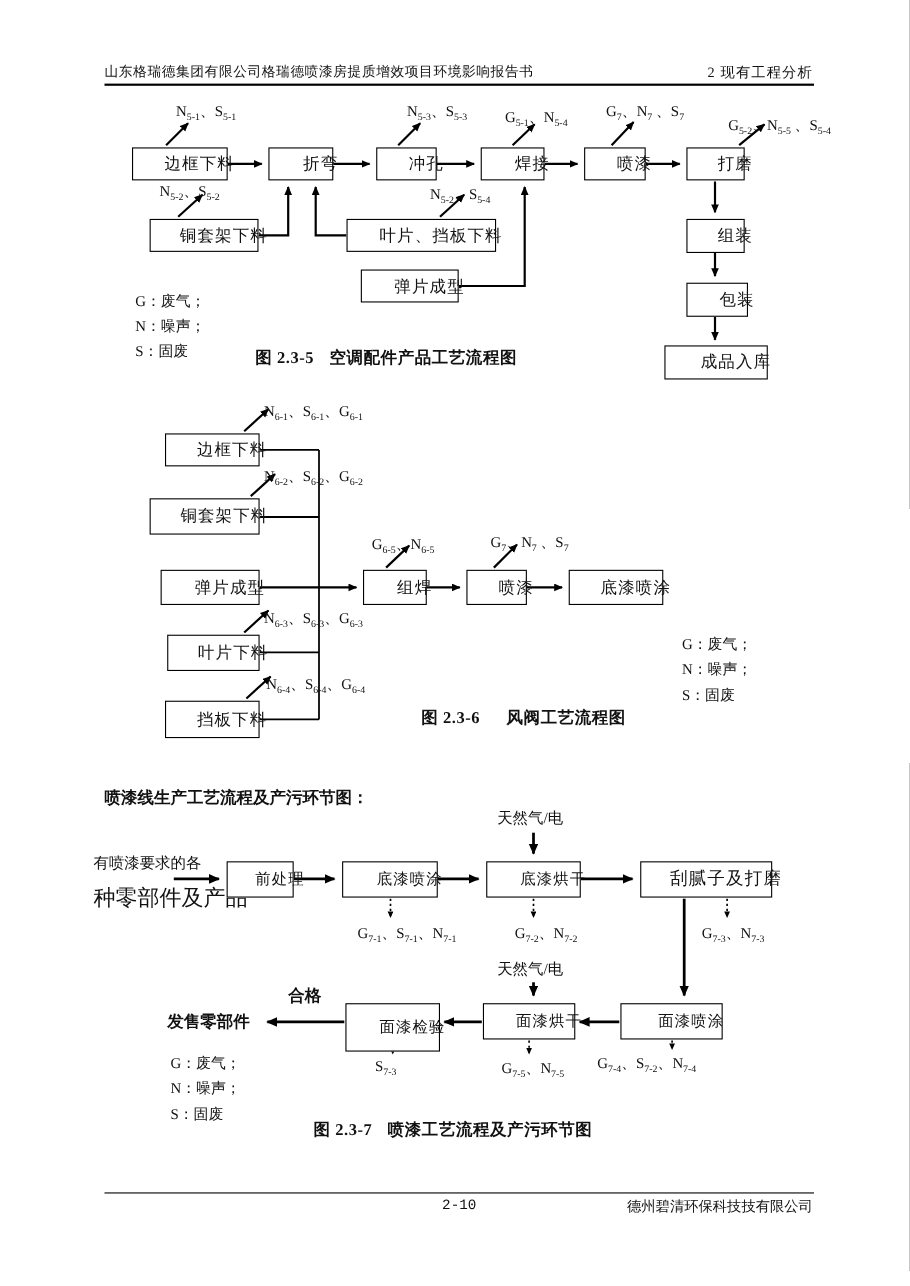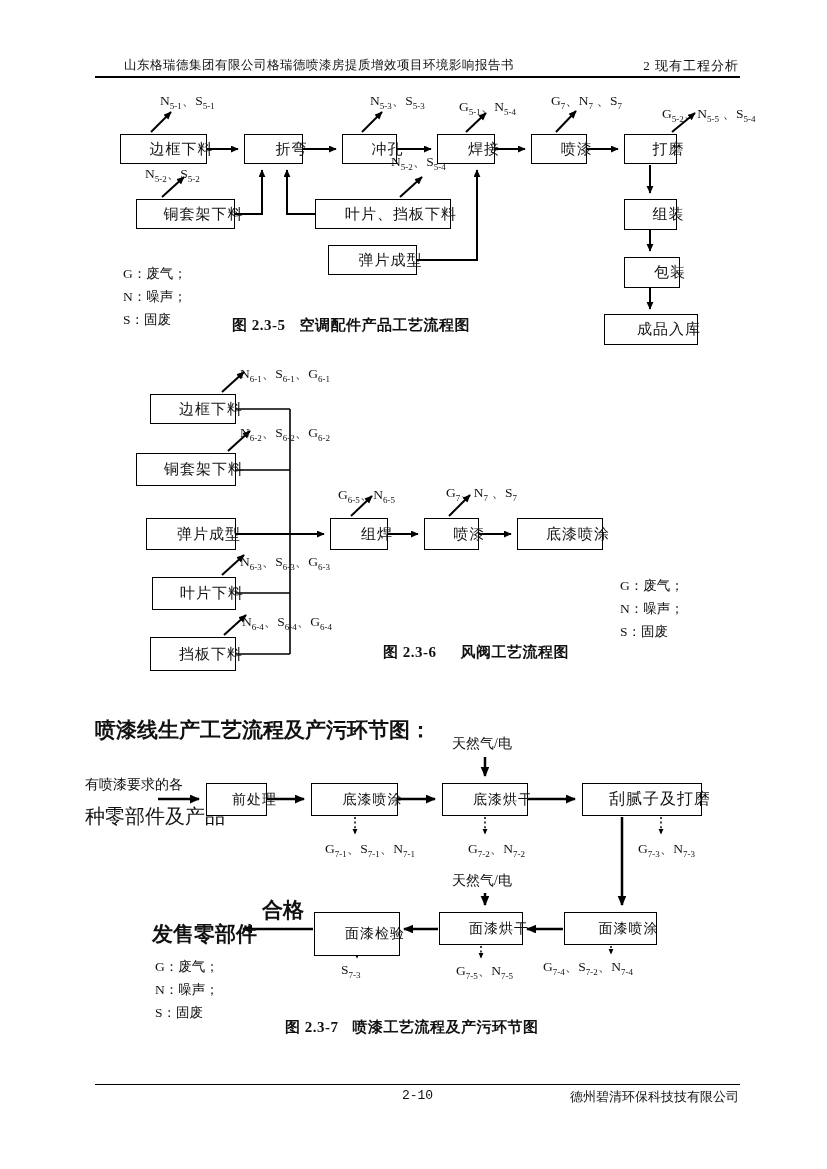--- a/index.html
+++ b/index.html
@@ -2,38 +2,38 @@
 <html><head>
 <meta charset="utf-8">
 <style>
   html,body{margin:0;padding:0;background:#888;}
   .page{
     position:relative;width:827px;height:1169px;margin:0 auto;
     background:#fff;color:#111;
     font-family:"Liberation Serif","DejaVu Serif",serif;
     overflow:hidden;
   }
-  .hdr-left{position:absolute;left:95px;top:57px;font-size:12.5px;letter-spacing:.5px;margin-left:29px;}
+  .hdr-left{position:absolute;left:95px;top:57px;font-size:12.5px;letter-spacing:.5px;}
   .hdr-right{position:absolute;right:88px;top:57px;font-size:13px;letter-spacing:1px;}
   .hdr-rule{position:absolute;left:95px;top:76px;width:645px;border-bottom:2px solid #000;}
   .ftr-rule{position:absolute;left:95px;top:1084px;width:645px;border-bottom:1.5px solid #000;}
   .ftr-page{position:absolute;left:95px;top:1088px;width:645px;text-align:center;font-size:13px;font-family:Liberation Mono, monospace;}
   .ftr-co{position:absolute;right:88px;top:1088px;font-size:13px;text-align:right;}
   svg.wires{position:absolute;left:0;top:0;width:827px;height:1169px;}
   .box{
     position:absolute;border:1.5px solid #000;background:#fff;
     display:flex;align-items:center;justify-content:center;
     font-size:15px;letter-spacing:1px;white-space:nowrap;box-sizing:border-box;padding-left:36px;
   }
   .plabel{position:absolute;font-size:13.5px;white-space:nowrap;}
   .plabel sub{font-size:9px;}
   .legend{position:absolute;font-size:13.5px;line-height:23px;}
   .caption{position:absolute;font-size:15px;font-weight:bold;letter-spacing:.5px;white-space:nowrap;}
   .caption .gap{display:inline-block;width:14px;}
-  .bigtext{position:absolute;font-size:21px;font-weight:bold;white-space:nowrap;}
+  .bigtext{position:absolute;font-size:15px;font-weight:bold;white-space:nowrap;}
   .smalltext{position:absolute;font-size:13.5px;white-space:nowrap;}
 </style>
 </head>
 <body>
 
 <div class="page">
 
   <div class="hdr-left">山东格瑞德集团有限公司格瑞德喷漆房提质增效项目环境影响报告书</div>
   <div class="hdr-right">2 现有工程分析</div>
   <div class="hdr-rule"></div>
@@ -127,21 +127,21 @@
   <div class="box" style="left:624px;top:199px;width:53px;height:31px">组装</div>
   <div class="box" style="left:624px;top:257px;width:56px;height:31px">包装</div>
   <div class="box" style="left:604px;top:314px;width:94px;height:31px">成品入库</div>
 
   <div class="plabel" style="left:160px;top:92px">N<sub>5-1</sub>、S<sub>5-1</sub></div>
   <div class="plabel" style="left:370px;top:92px">N<sub>5-3</sub>、S<sub>5-3</sub></div>
   <div class="plabel" style="left:459px;top:98px">G<sub>5-1</sub>、N<sub>5-4</sub></div>
   <div class="plabel" style="left:551px;top:92px">G<sub>7</sub>、N<sub>7</sub> 、S<sub>7</sub></div>
   <div class="plabel" style="left:662px;top:105px">G<sub>5-2</sub>、N<sub>5-5</sub> 、S<sub>5-4</sub></div>
   <div class="plabel" style="left:145px;top:165px">N<sub>5-2</sub>、S<sub>5-2</sub></div>
-  <div class="plabel" style="left:391px;top:153px">N<sub>5-2</sub>、S<sub>5-4</sub></div>
+  <div class="plabel" style="left:391px;top:168px">N<sub>5-2</sub>、S<sub>5-4</sub></div>
 
   <div class="legend" style="left:123px;top:262px">
     <div>G：废气；</div>
     <div>N：噪声；</div>
     <div>S：固废</div>
   </div>
 
   <div class="caption" style="left:232px;top:316px">
     <span>图 2.3-5</span><span class="gap"></span><span>空调配件产品工艺流程图</span>
   </div>

